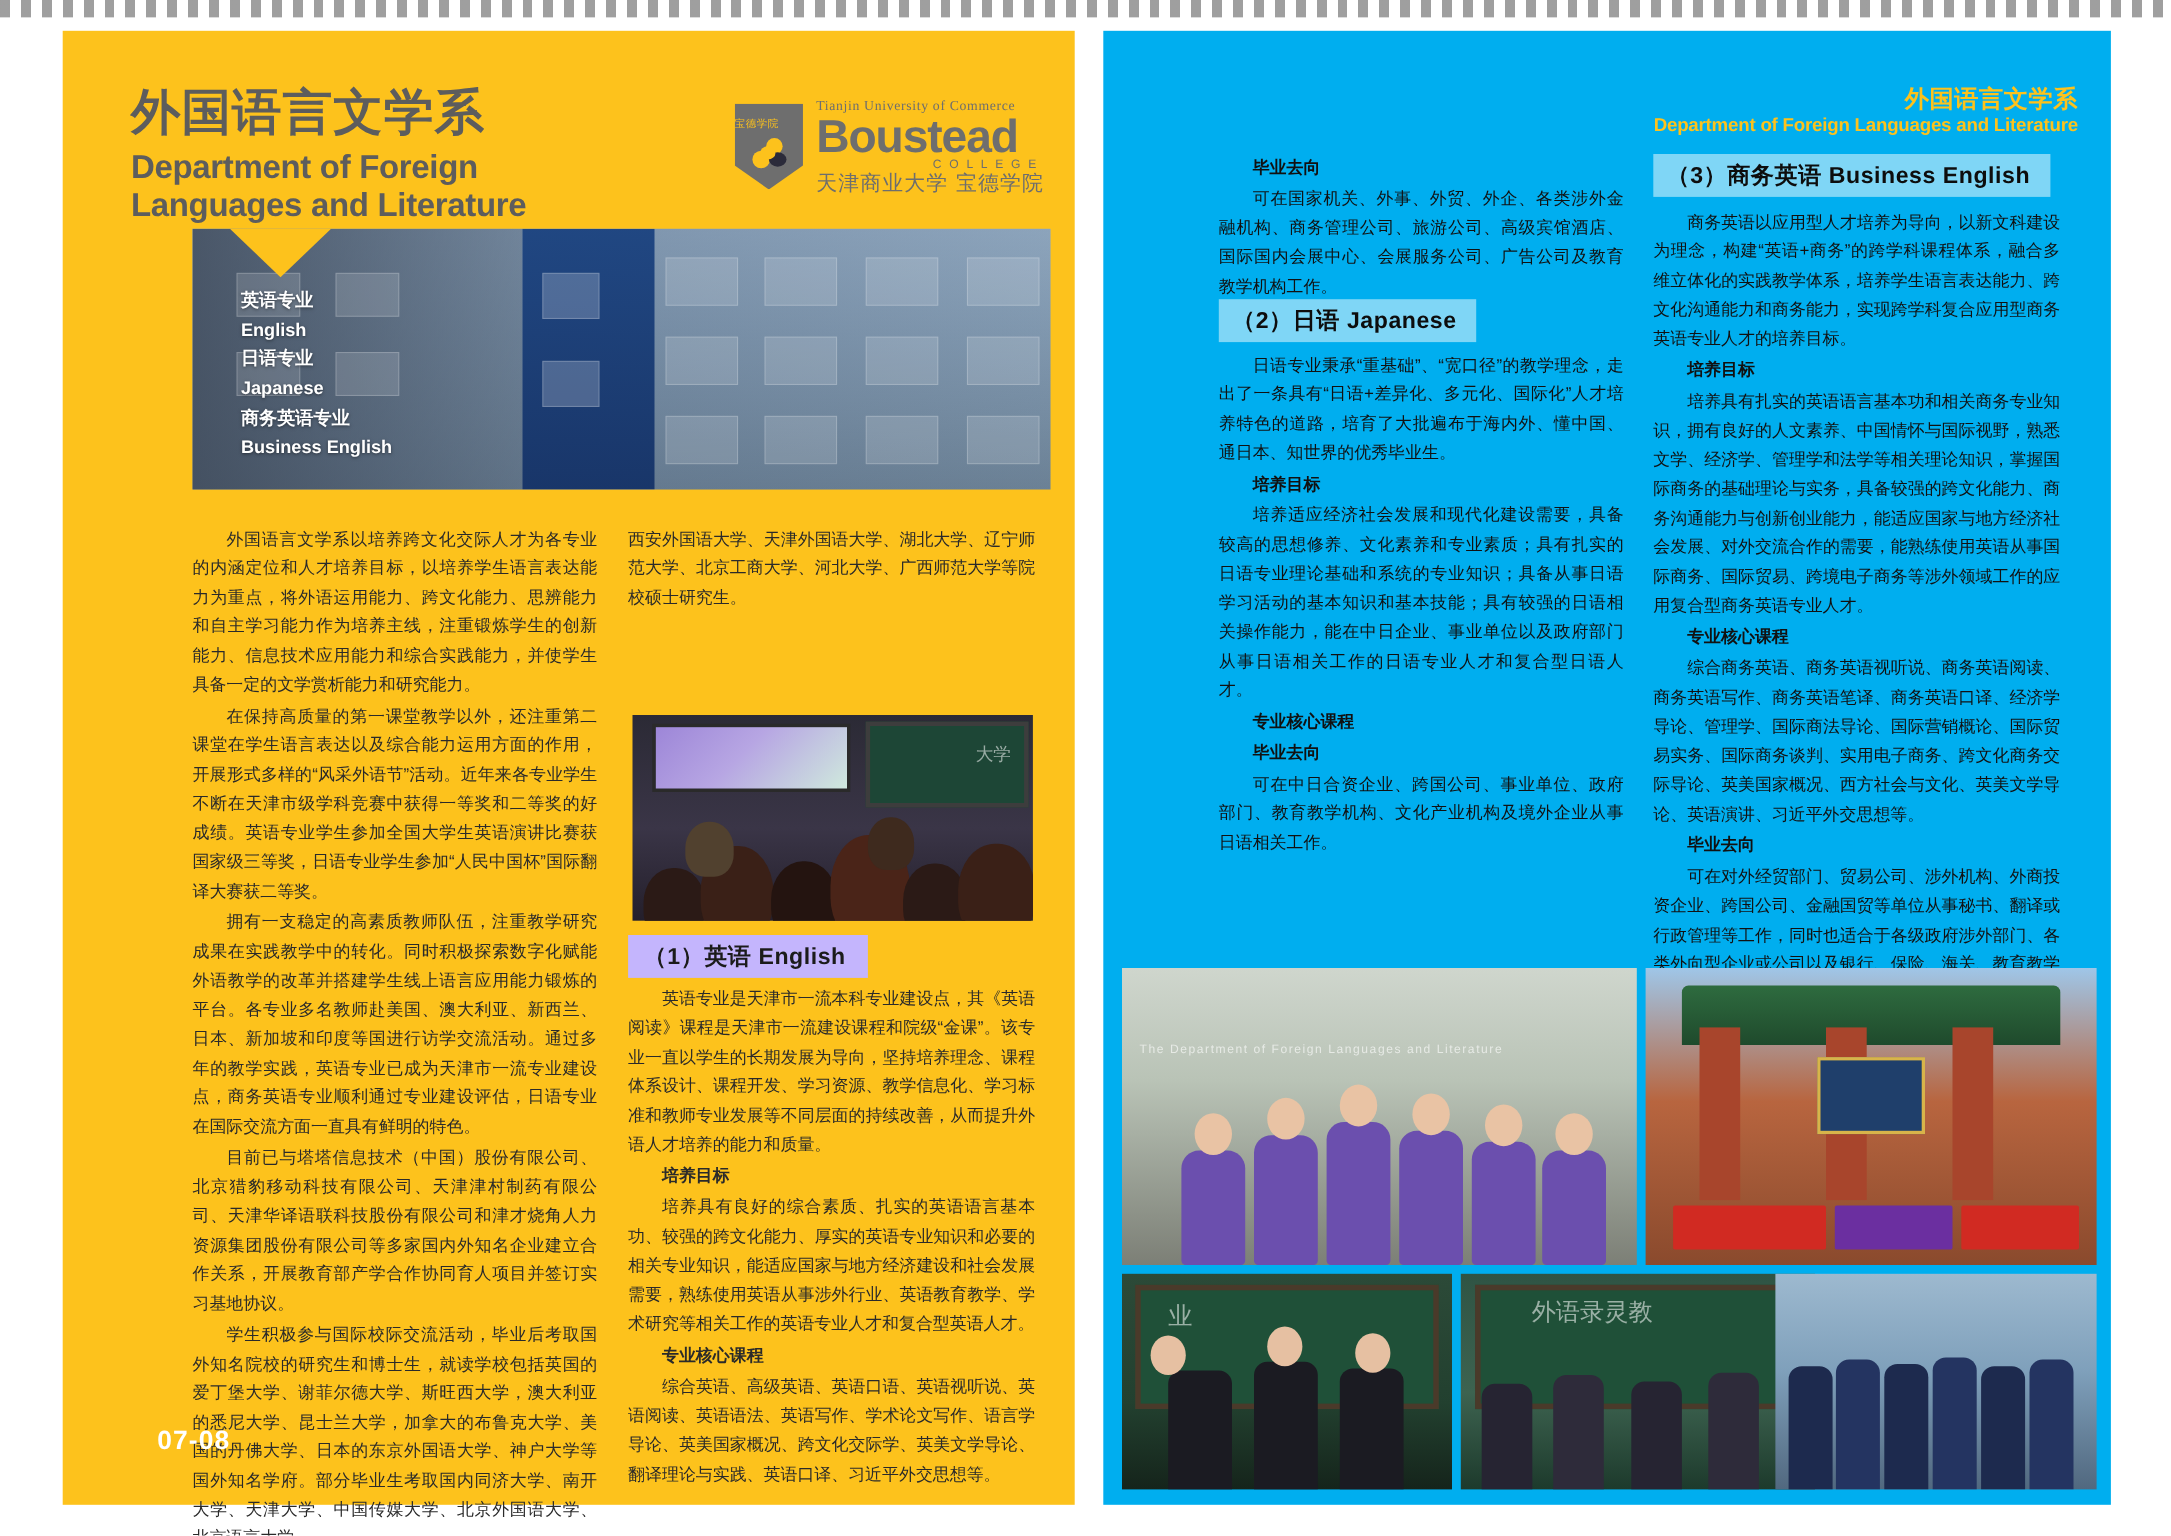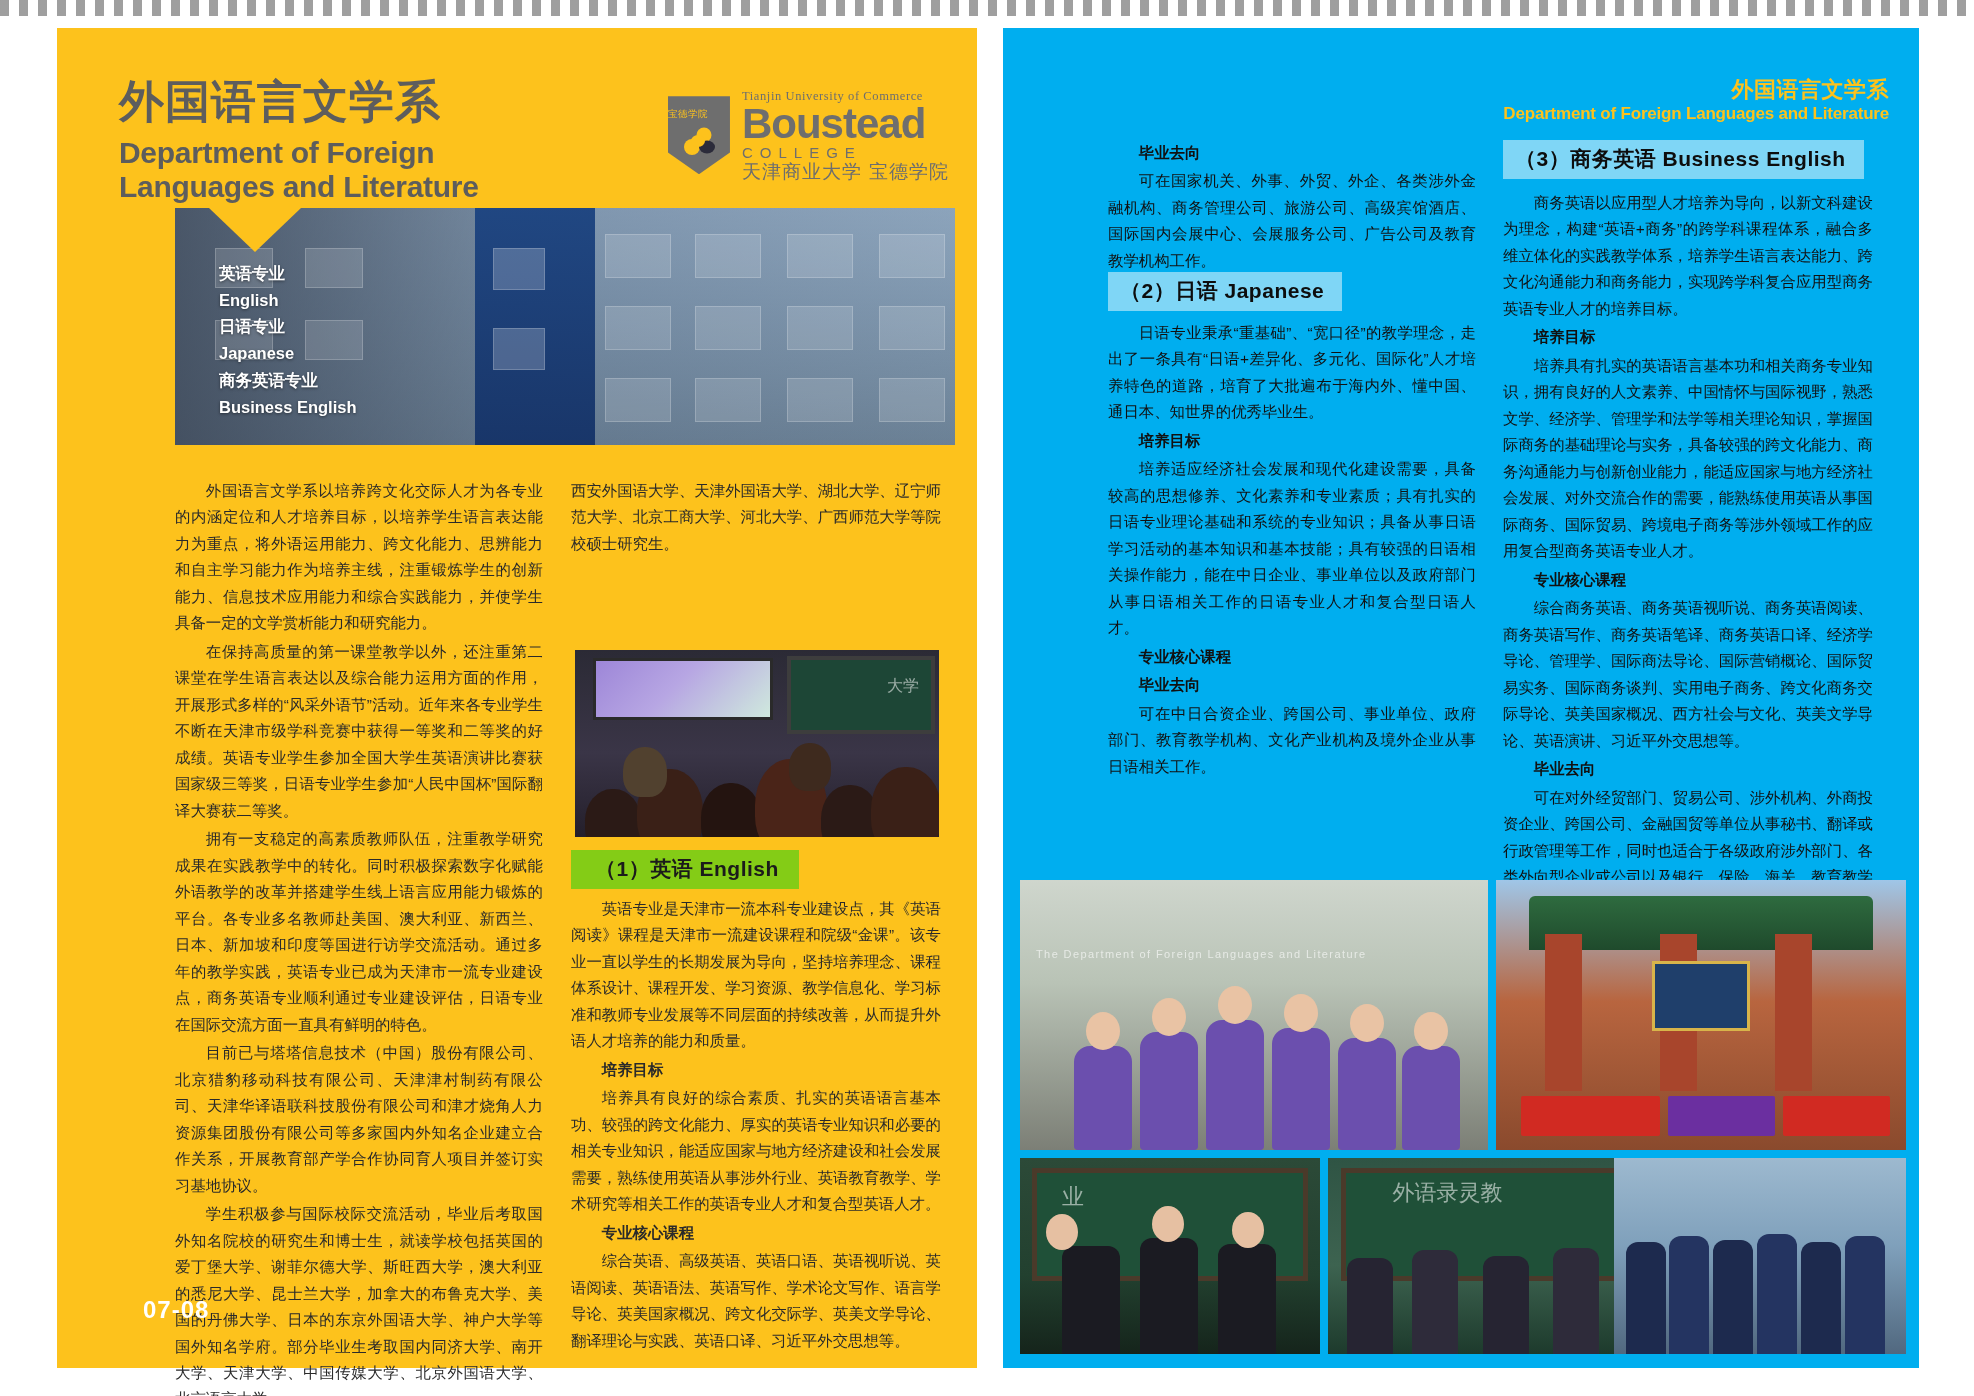--- a/index.html
+++ b/index.html
@@ -50,21 +50,21 @@
     position:absolute; top:12px; left:0; width:100%; text-align:left;
     font-size:9.5px; color:#FDC21C; letter-spacing:.5px;
   }
   .crest-emblem {
     position:absolute; top:30px; left:50%; transform:translateX(-50%);
     width:36px; height:30px;
   }
   .wordmark { line-height:1; }
   .wm-top { font-size:12.5px; color:#6e6e6e; letter-spacing:.6px; font-family:"Liberation Serif", serif; }
   .wm-main { font-size:42px; font-weight:bold; color:#6e6e6e; letter-spacing:-1px; line-height:1; }
-  .wm-sub { font-size:15px; color:#6e6e6e; letter-spacing:7px; text-align:left; }
+  .wm-sub { font-size:11px; color:#6e6e6e; letter-spacing:7px; text-align:right; }
   .wm-zh { font-size:19px; color:#6e6e6e; font-family:"DejaVu Serif", serif; letter-spacing:1px; margin-top:2px; }
 
   
   .hero {
     position:absolute; left:118px; top:180px; width:780px; height:237px;
     background:
       linear-gradient(160deg, rgba(35,50,80,.40), rgba(35,50,80,.05)),
       linear-gradient(to bottom, #a8c2d8 0%, #8ea7bd 42%, #6f8599 100%);
     overflow:hidden;
   }
@@ -118,21 +118,21 @@
   .cp-board {
     position:absolute; right:4px; top:6px; width:148px; height:78px;
     background:#1d4636; border:4px solid #3d3d3d;
   }
   .cp-board-txt { position:absolute; right:12px; top:16px; color:rgba(255,255,255,.55); font-size:16px; }
   .cp-heads { position:absolute; left:0; bottom:0; width:100%; height:112px; }
   .cp-head { position:absolute; bottom:-18px; border-radius:48% 48% 40% 40%; }
 
   
   .sec-head {
-    background:#84cc16; display:inline-block; padding:5px 20px 6px 24px;
+    background:#c4b5fd; display:inline-block; padding:5px 20px 6px 14px;
     font-size:21px; font-weight:bold; color:#1b1b1b; letter-spacing:.5px;
   }
   .sec-head-wrap { position:absolute; left:514px; top:822px; width:375px; }
 
   .col-b2 { position:absolute; left:514px; top:868px; width:370px; }
   .sub-head { font-weight:bold; text-indent:2em; margin:5px 0 1px 0; }
 
   
   .page-num {
     position:absolute; left:86px; bottom:44px;

